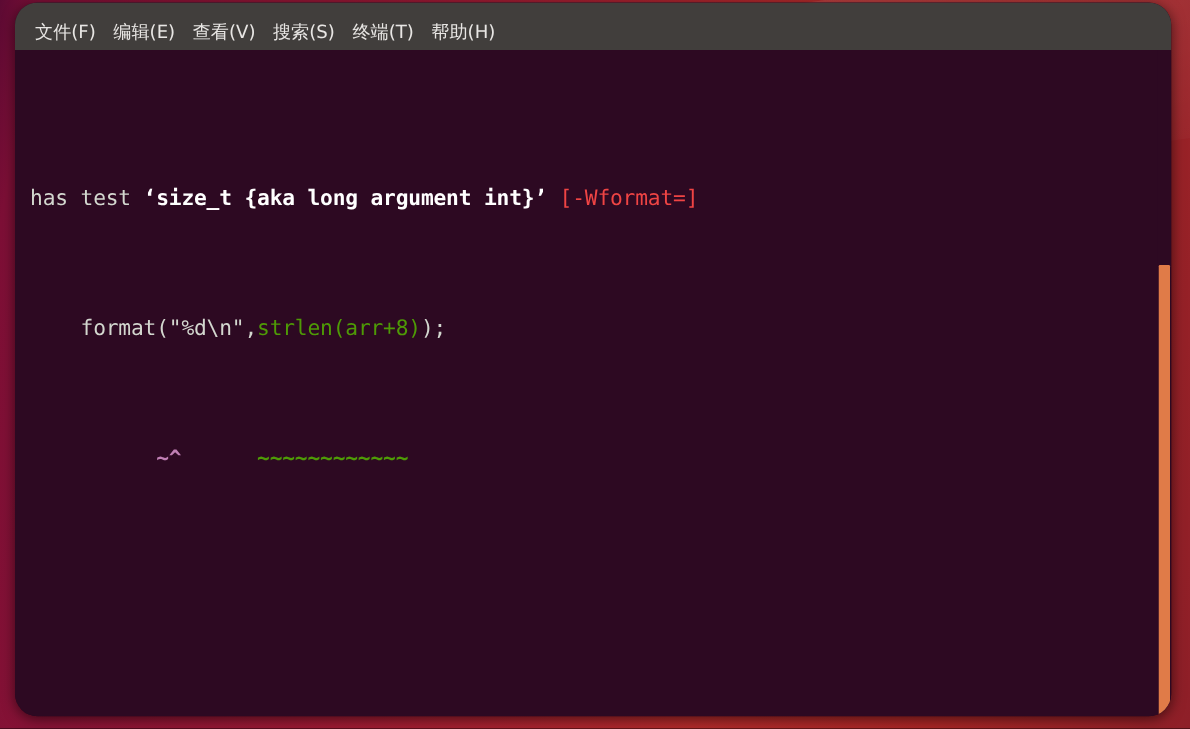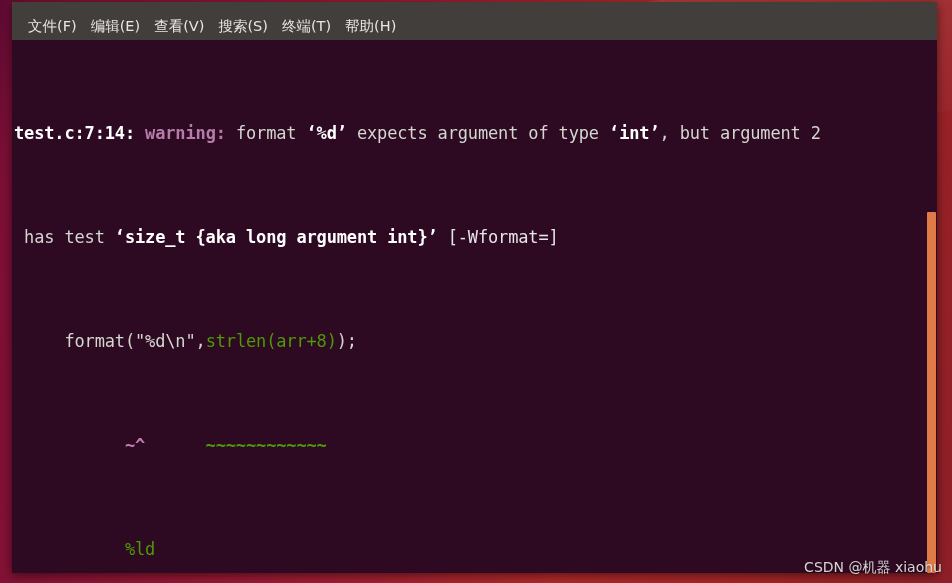--- a/index.html
+++ b/index.html
@@ -40,20 +40,21 @@
   
   #terminal-window {
     position: absolute;
     left: 12px;
     top: 2px;
     width: 925px;
     height: 571px;
     background: #2d0922;
     box-shadow: 0 2px 10px rgba(0,0,0,.55);
     overflow: hidden;
+    border-radius: 18px;
   }
   #titlebar {
     height: 10px;
     background: #413e3c;
     width: 100%;
   }
   #menubar {
     height: 28px;
     background: #413e3c;
     display: flex;
@@ -87,21 +88,21 @@
     white-space: pre;
     color: #d3d0cd;
     letter-spacing: -0.15px;
   }
   .line { height: 26px; }
 
   
   .b      { font-weight: bold; color: #ffffff; }
   .plain  { color: #d3d7cf; }
   .warn   { font-weight: bold; color: #b57ca8; }
-  .magenta{ color: #e5e5e5; }
+  .magenta{ color: #ef4444; }
   .magb   { font-weight: bold; color: #c07fb4; }
   .green  { color: #4e9a06; }
   .greenb { font-weight: bold; color: #4e9a06; }
 
   
   #scrollbar-track {
     position: absolute;
     right: 0; top: 0;
     width: 11px; height: 533px;
     background: #2d0922;
@@ -144,29 +145,27 @@
       <span class="menu-item">编辑(E)</span>
       <span class="menu-item">查看(V)</span>
       <span class="menu-item">搜索(S)</span>
       <span class="menu-item">终端(T)</span>
       <span class="menu-item">帮助(H)</span>
     </div>
 
     <div id="term-body">
       <div id="term-lines">
 
-        <div class="line"><span class="b">test.c:7:14:</span><span class="warn"> warning:</span><span class="plain"> format </span><span class="b">‘%d’</span><span class="plain"> expects argument of type </span><span class="b">‘int’</span><span class="plain">, but argument 2</span></div>
 
         <div class="line"><span class="plain"> has test </span><span class="b">‘size_t {aka long argument int}’</span><span class="plain"> </span><span class="magenta">[-Wformat=]</span></div>
 
         <div class="line"><span class="plain">     format(</span><span class="plain">"%d\n"</span><span class="plain">,</span><span class="green">strlen(arr+8)</span><span class="plain">);</span></div>
 
         <div class="line"><span class="magb">           ~^</span><span class="greenb">      ~~~~~~~~~~~~</span></div>
 
-        <div class="line"><span class="green">           %ld</span></div>
 
         
 
         
 
         
 
         
 
         
@@ -200,14 +199,13 @@
         
 
       </div>
 
       <div id="scrollbar-track">
         <div id="scrollbar-thumb"></div>
       </div>
     </div>
   </div>
 
-  <div id="watermark">CSDN @机器 xiaohu</div>
 </div>
 
 </body></html>

